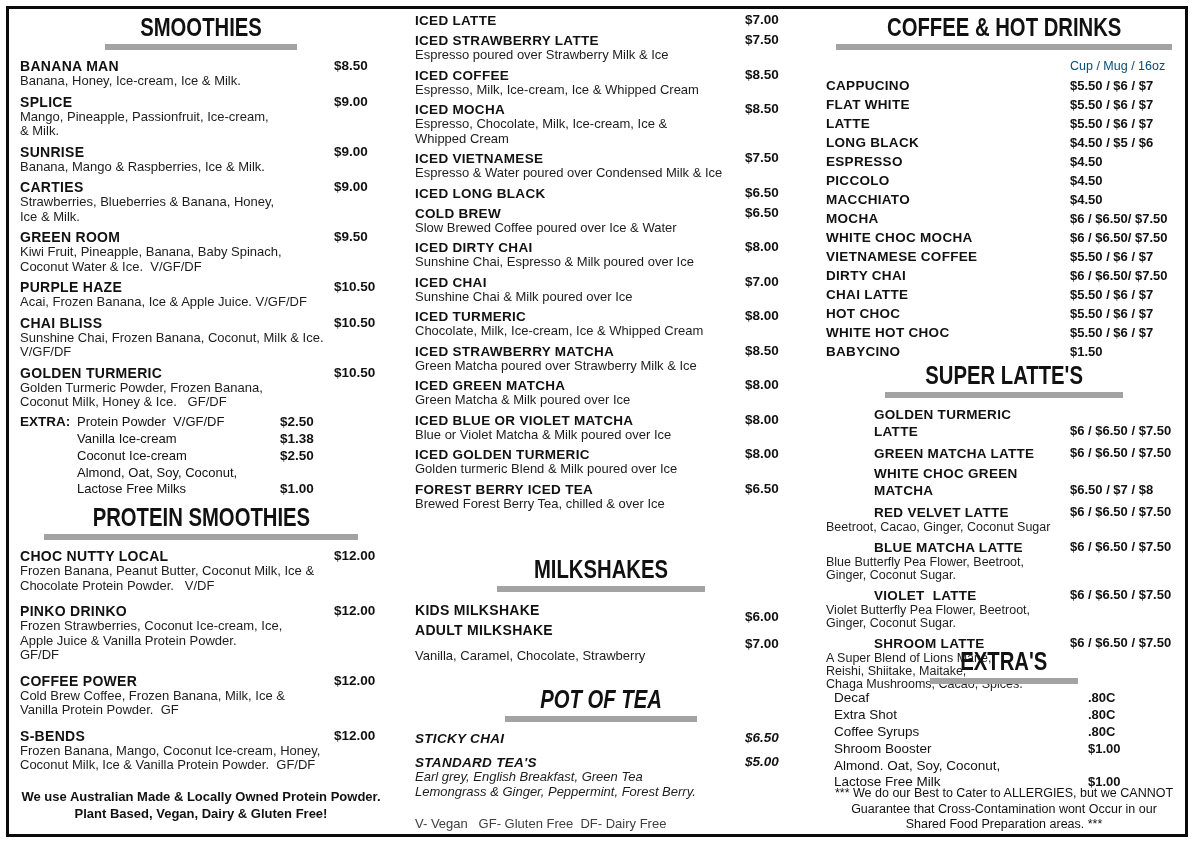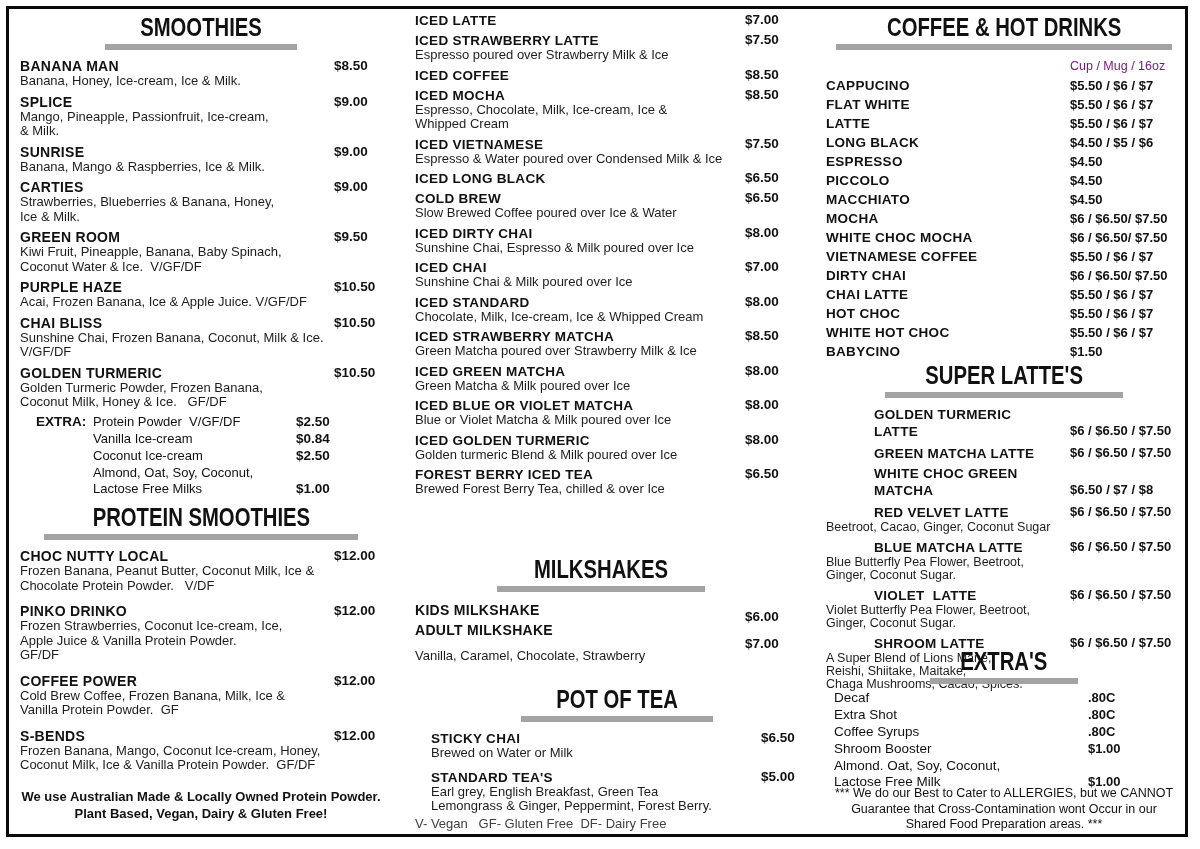--- a/index.html
+++ b/index.html
@@ -16,50 +16,50 @@
   .sec-head .ht span{display:inline-block;font-size:26px;font-weight:700;letter-spacing:0px;transform:scaleX(0.78);transform-origin:center;white-space:nowrap;}
 
   .menu-item{margin-bottom:5px;}
   .row{display:flex;align-items:flex-end;gap:28px;}
   .iname{flex:1;font-weight:700;font-size:14px;line-height:16px;letter-spacing:0.3px;white-space:pre-wrap;}
   .iprice{font-weight:700;font-size:13.5px;line-height:16px;white-space:nowrap;}
   .idesc{font-size:13px;line-height:14.5px;color:#1d1d1d;white-space:pre-wrap;}
 
   
   .col-left .iprice{width:48px;}
-  .extra-left{position:absolute;top:414px;left:16px;width:305px;}
+  .extra-left{position:absolute;top:414px;left:0;width:305px;}
   .extra-left .exlabel{position:absolute;left:0;top:0;font-weight:700;font-size:13.5px;}
   .extra-left .menu-item{margin-bottom:1px;}
   .extra-left .items{padding-left:57px;}
   .extra-left .iname{font-weight:400;font-size:13px;line-height:16px;letter-spacing:0;}
   .extra-left .iprice{width:45px;}
   .protein{position:absolute;top:502px;left:0;width:362px;}
   .protein .menu-item{margin-bottom:10px;}
   .foot-left{position:absolute;top:788px;left:0;width:362px;text-align:center;font-weight:700;font-size:13px;line-height:17px;white-space:pre;}
 
   
   .col-mid .iname{font-size:13.5px;line-height:15px;}
   .col-mid .iprice{width:42px;}
   .col-mid .menu-item{margin-bottom:4px;}
   .milkshakes{position:absolute;top:554px;left:0;width:372px;}
   .mshake{display:flex;align-items:flex-start;}
   .mshake-left{flex:1;}
   .mshake-left .mname{font-weight:700;font-size:14px;line-height:20px;letter-spacing:0.3px;}
   .mshake-desc{margin-top:8px;font-size:13px;color:#1d1d1d;}
   .mshake-prices{width:42px;padding-top:9px;}
   .mshake-prices .iprice{display:block;margin-bottom:11px;}
-  .tea{position:absolute;top:684px;left:16px;width:372px;}
+  .tea{position:absolute;top:684px;left:0;width:372px;font-style:italic;}
   .tea .menu-item{margin-bottom:8px;}
   .legend{position:absolute;top:816px;left:0;width:372px;font-size:13px;white-space:pre;color:#404040;}
 
   
   .col-right .iname{font-size:13.5px;line-height:19px;}
   .col-right .iprice{width:112px;font-size:13px;line-height:19px;}
   .coffee .menu-item{margin-bottom:0;}
-  .cof-size{padding-left:244px;font-size:12.5px;color:#701a75;line-height:16px;margin-bottom:2px;white-space:nowrap;}
+  .cof-size{padding-left:244px;font-size:12.5px;color:#0c4a6e;line-height:16px;margin-bottom:2px;white-space:nowrap;}
   .super{position:absolute;top:360px;left:0;width:356px;}
   .super .iname{line-height:17px;margin-left:48px;}
   .super .idesc{font-size:12.5px;line-height:13px;}
   .super .menu-item{margin-bottom:3px;}
   .extras-right{position:absolute;top:646px;left:0;width:356px;}
   .extras-right .sec-head{margin-bottom:6px;}
   .extras-right .iname{font-weight:400;font-size:13.5px;line-height:16px;letter-spacing:0;padding-left:8px;}
   .extras-right .iprice{width:94px;line-height:16px;}
   .extras-right .menu-item{margin-bottom:1px;}
   .allergy{position:absolute;top:786px;left:0;width:356px;text-align:center;font-size:12.5px;line-height:15.5px;white-space:pre-wrap;color:#111;}
@@ -155,21 +155,21 @@
     <div class="row">
       <span class="iname">Protein Powder  V/GF/DF</span>
       <span class="iprice">$2.50</span>
     </div>
 
   </div>
 
   <div class="menu-item">
     <div class="row">
       <span class="iname">Vanilla Ice-cream</span>
-      <span class="iprice">$0.84</span>
+      <span class="iprice">$1.38</span>
     </div>
 
   </div>
 
   <div class="menu-item">
     <div class="row">
       <span class="iname">Coconut Ice-cream</span>
       <span class="iprice">$2.50</span>
     </div>
 
@@ -253,20 +253,21 @@
       <span class="iprice">$7.50</span>
     </div>
     <div class="idesc optional">Espresso poured over Strawberry Milk &amp; Ice</div>
   </div>
 
   <div class="menu-item">
     <div class="row">
       <span class="iname">ICED COFFEE</span>
       <span class="iprice">$8.50</span>
     </div>
+    <div class="idesc optional">Espresso, Milk, Ice-cream, Ice &amp; Whipped Cream</div>
   </div>
 
   <div class="menu-item">
     <div class="row">
       <span class="iname">ICED MOCHA</span>
       <span class="iprice">$8.50</span>
     </div>
     <div class="idesc optional">Espresso, Chocolate, Milk, Ice-cream, Ice &amp;
 Whipped Cream</div>
   </div>
@@ -306,21 +307,21 @@
   <div class="menu-item">
     <div class="row">
       <span class="iname">ICED CHAI</span>
       <span class="iprice">$7.00</span>
     </div>
     <div class="idesc optional">Sunshine Chai &amp; Milk poured over Ice</div>
   </div>
 
   <div class="menu-item">
     <div class="row">
-      <span class="iname">ICED STANDARD</span>
+      <span class="iname">ICED TURMERIC</span>
       <span class="iprice">$8.00</span>
     </div>
     <div class="idesc optional">Chocolate, Milk, Ice-cream, Ice &amp; Whipped Cream</div>
   </div>
 
   <div class="menu-item">
     <div class="row">
       <span class="iname">ICED STRAWBERRY MATCHA</span>
       <span class="iprice">$8.50</span>
     </div>
@@ -385,21 +386,20 @@
       <div class="ht">
           <span>POT OF TEA</span>
         </div>
     </div>
     <div>
   <div class="menu-item">
     <div class="row">
       <span class="iname">STICKY CHAI</span>
       <span class="iprice">$6.50</span>
     </div>
-    <div class="idesc optional">Brewed on Water or Milk</div>
   </div>
 
   <div class="menu-item">
     <div class="row">
       <span class="iname">STANDARD TEA'S</span>
       <span class="iprice">$5.00</span>
     </div>
     <div class="idesc optional">Earl grey, English Breakfast, Green Tea
 Lemongrass &amp; Ginger, Peppermint, Forest Berry.</div>
   </div>

